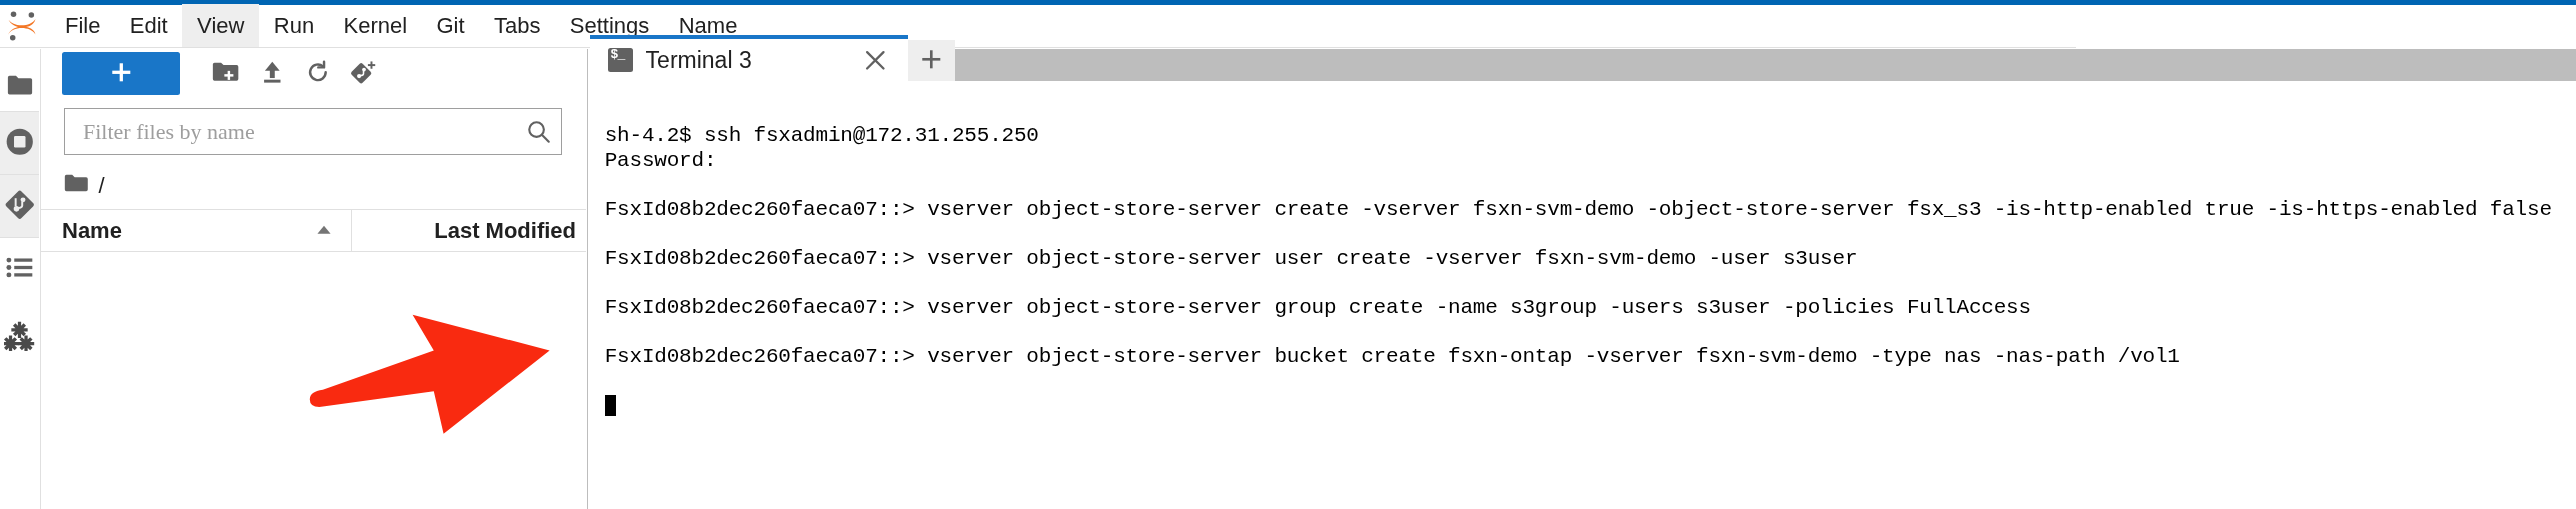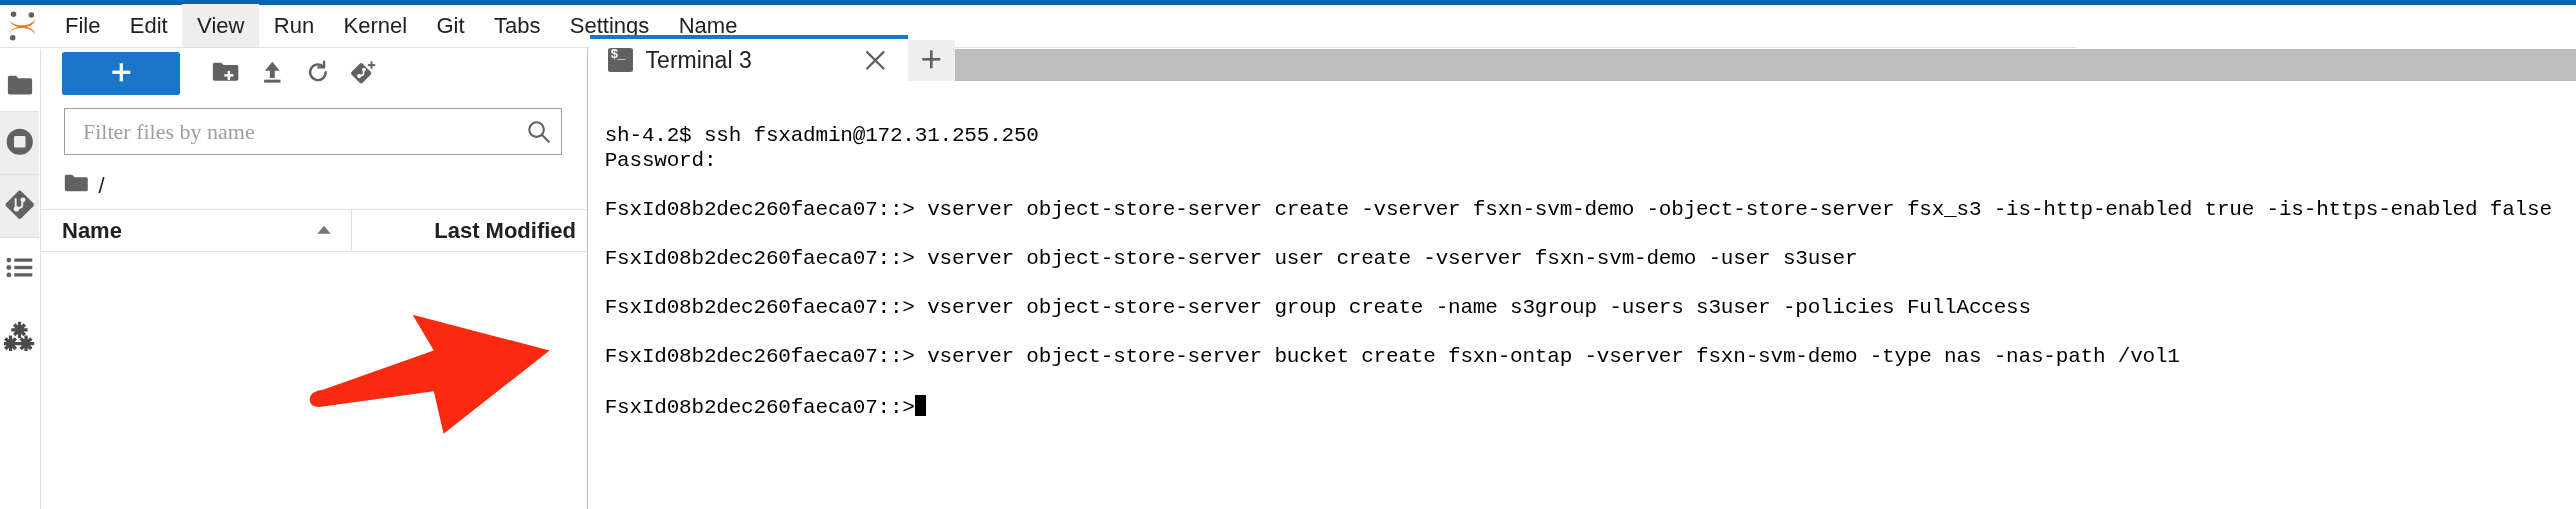--- a/index.html
+++ b/index.html
@@ -549,21 +549,21 @@
       <div class="term-line">Password:</div>
       <div class="term-line blank"></div>
       <div class="term-line">FsxId08b2dec260faeca07::&gt; vserver object-store-server create -vserver fsxn-svm-demo -object-store-server fsx_s3 -is-http-enabled true -is-https-enabled false</div>
       <div class="term-line blank"></div>
       <div class="term-line">FsxId08b2dec260faeca07::&gt; vserver object-store-server user create -vserver fsxn-svm-demo -user s3user</div>
       <div class="term-line blank"></div>
       <div class="term-line">FsxId08b2dec260faeca07::&gt; vserver object-store-server group create -name s3group -users s3user -policies FullAccess</div>
       <div class="term-line blank"></div>
       <div class="term-line">FsxId08b2dec260faeca07::&gt; vserver object-store-server bucket create fsxn-ontap -vserver fsxn-svm-demo -type nas -nas-path /vol1</div>
       <div class="term-line blank"></div>
-      <div class="term-line"><span>FsxId08b2dec260faeca07::&gt;</span><span class="term-cursor"></span></div>
+      <div class="term-line"><span class="term-cursor"></span></div>
     </div>
   </div>
 
   <div class="annot-arrow">
     <svg width="303" height="124" viewBox="0 0 370 152" xmlns="http://www.w3.org/2000/svg">
       <path d="M40 115 Q26 116 26 106 Q26 96 42 94 L178 46 L152 2 L320 46 L190 148 L178 96 Z" fill="#f92a10"></path>
     </svg>
   </div>
 
 </div>

